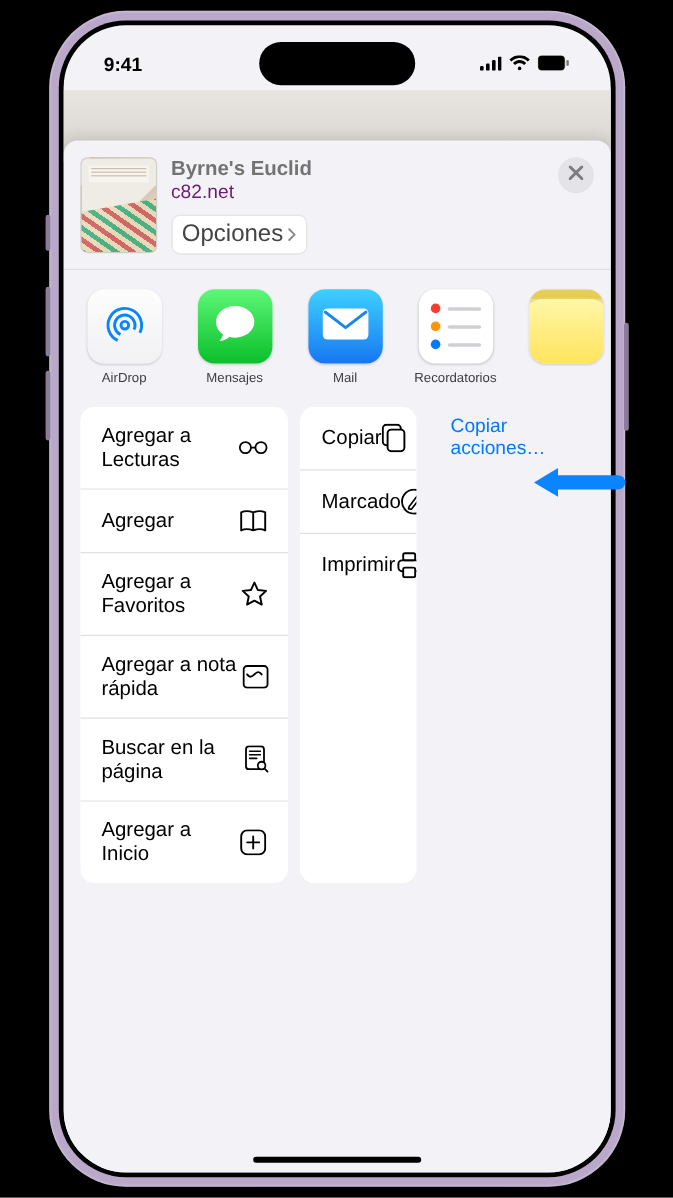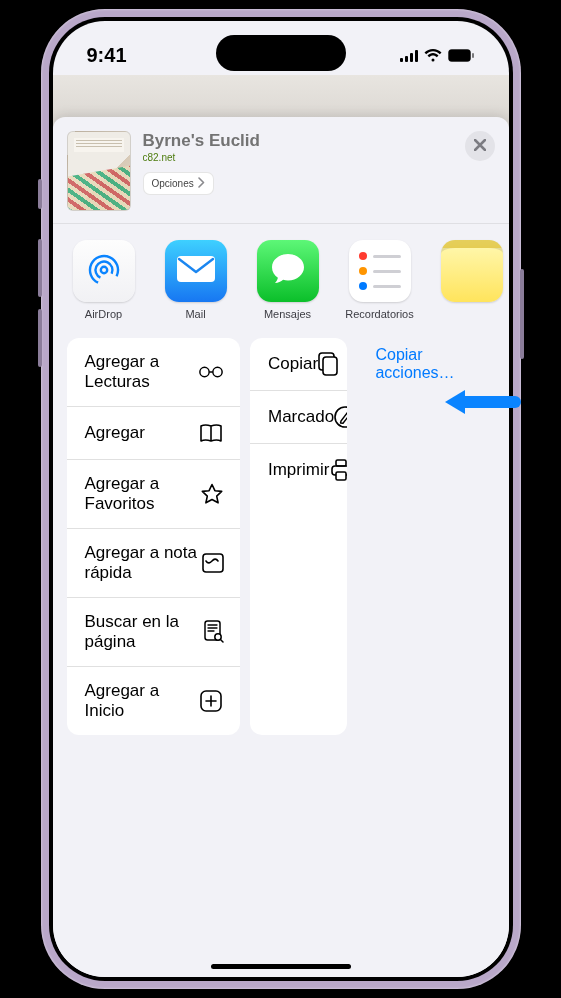--- a/index.html
+++ b/index.html
@@ -46,21 +46,21 @@
       background: #000;
       border-radius: 22px;
       z-index: 50;
     }
     .status-bar {
       height: 54px;
       display: flex;
       justify-content: space-between;
       align-items: center;
       padding: 14px 34px 0;
-      font-size: 20px;
+      font-size: 16px;
       font-weight: 600;
       color: #000;
     }
     .status-right { display: flex; align-items: center; gap: 6px; }
     .bg-top {
       position: absolute;
       top: 54px; left: 0; right: 0;
       height: 60px;
       background: linear-gradient(#e8e5e0, #d8d4cf);
     }
@@ -107,27 +107,27 @@
       transform: rotate(-10deg);
       opacity:.85;
     }
     .header-text {
       flex: 1;
       display: flex;
       flex-direction: column;
       gap: 1px;
     }
     .title { font-size: 17px; font-weight: 600; color: #737373; }
-    .subtitle { font-size: 10px; color: #4d7c0f; }
+    .subtitle { font-size: 16px; color: #701a75; }
     .options-btn {
       margin-top: 8px;
       display: inline-flex;
       align-items: center;
       gap: 4px;
-      font-size: 10px;
+      font-size: 20px;
       color: #444;
       background: #fff;
       border: 1px solid rgba(0,0,0,.1);
       border-radius: 7px;
       padding: 4px 8px;
       width: fit-content;
     }
     .close-btn {
       width: 30px; height: 30px;
       border-radius: 15px;
@@ -305,39 +305,39 @@
                 <svg width="42" height="42" viewBox="0 0 42 42">
                     <circle cx="21" cy="22" r="3.2" fill="none" stroke="#0a84ff" stroke-width="2.4"></circle>
                     <circle cx="21" cy="22" r="8.5" fill="none" stroke="#0a84ff" stroke-width="2.4" stroke-dasharray="40 14" transform="rotate(115 21 22)"></circle>
                     <circle cx="21" cy="22" r="14" fill="none" stroke="#0a84ff" stroke-width="2.4" stroke-dasharray="66 22" transform="rotate(115 21 22)"></circle>
                   </svg>
               </span>
             </div>
             <span class="app-label">AirDrop</span>
           </div>
           <div class="app-item">
+            <div class="app-icon messages-bg">
+              <span>
+                <svg width="42" height="40" viewBox="0 0 42 40">
+                    <path d="M21 5c9 0 16 6 16 13.2S30 31.4 21 31.4c-1.7 0-3.3-.2-4.9-.6-2 1.8-5 3.3-8.2 3.3 1.4-1.5 2.5-3.4 3-5.4C7.3 26.3 5 22.6 5 18.2 5 11 12 5 21 5z" fill="#fff"></path>
+                  </svg>
+              </span>
+            </div>
+            <span class="app-label">Mensajes</span>
+          </div>
+          <div class="app-item">
             <div class="app-icon mail-bg">
               <span>
                 <svg width="44" height="32" viewBox="0 0 44 32">
                     <rect x="3" y="3" width="38" height="26" rx="4" fill="#fff"></rect>
                     <path d="M5 6l17 13L39 6" stroke="#1b86f0" stroke-width="2.4" fill="none" stroke-linecap="round" stroke-linejoin="round"></path>
                   </svg>
               </span>
             </div>
             <span class="app-label">Mail</span>
-          </div>
-          <div class="app-item">
-            <div class="app-icon messages-bg">
-              <span>
-                <svg width="42" height="40" viewBox="0 0 42 40">
-                    <path d="M21 5c9 0 16 6 16 13.2S30 31.4 21 31.4c-1.7 0-3.3-.2-4.9-.6-2 1.8-5 3.3-8.2 3.3 1.4-1.5 2.5-3.4 3-5.4C7.3 26.3 5 22.6 5 18.2 5 11 12 5 21 5z" fill="#fff"></path>
-                  </svg>
-              </span>
-            </div>
-            <span class="app-label">Mensajes</span>
           </div>
           <div class="app-item">
             <div class="app-icon reminders-bg">
               <span>
                 <span class="reminders-inner">
                   <span class="rem-row">
                       <span class="rem-dot" style="background:#ff3b30"></span>
                       <span class="rem-line"></span>
                     </span>
                   <span class="rem-row">

